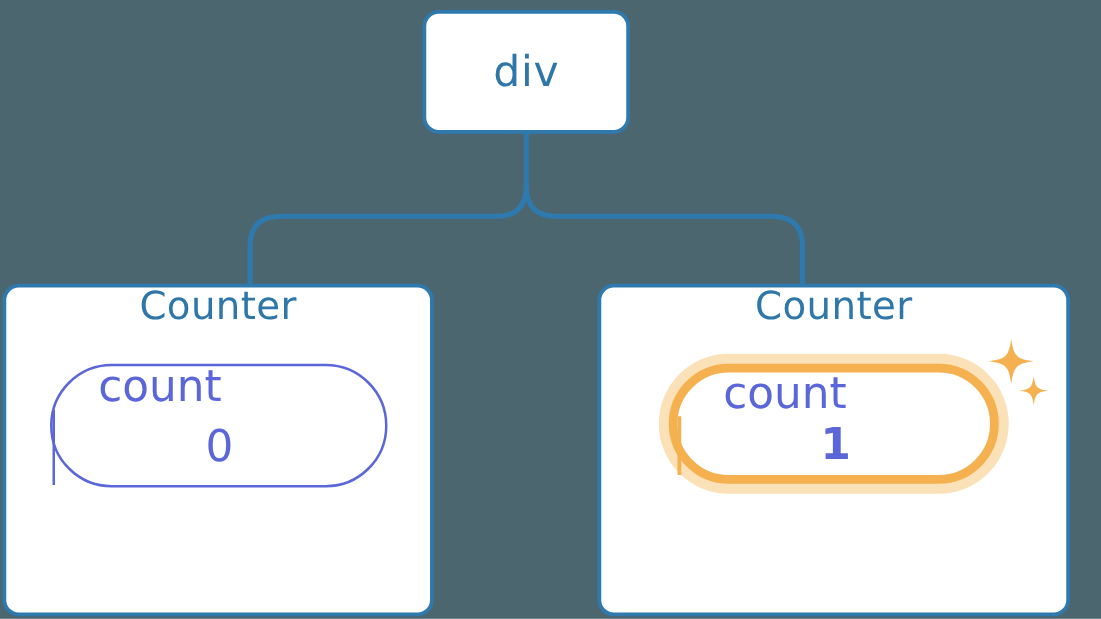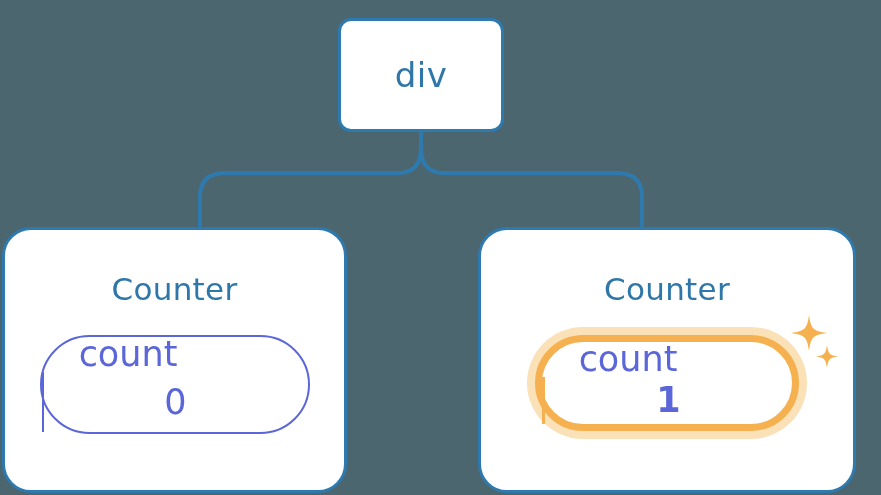--- a/index.html
+++ b/index.html
@@ -37,36 +37,34 @@
     border: 3px solid #2e7aae;
     border-radius: 13px;
     display: flex;
     flex-direction: column;
     align-items: center;
   }
 
   
   #root-node {
     left: 338px;
-    top: 18px;
+    top: 8px;
     width: 166px;
-    height: 114px;
+    height: 99px;
     justify-content: center;
   }
   #root-node .node-title {
     color: #2e77a8;
     font-size: 34px;
     line-height: 1;
     letter-spacing: 0.5px;
   }
 
   
   .card {
-    padding-top: 44px;
-    border-radius: 29px;
   }
   #card-left {
     left: 2px;
     top: 227px;
     width: 345px;
     height: 266px;
   }
   #card-right {
     left: 478px;
     top: 227px;

